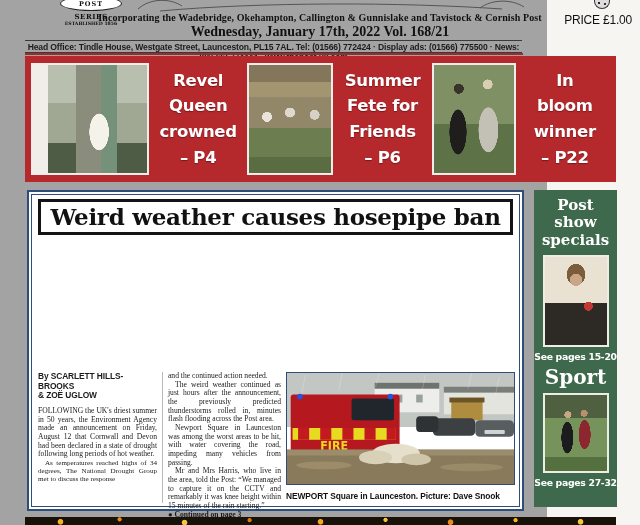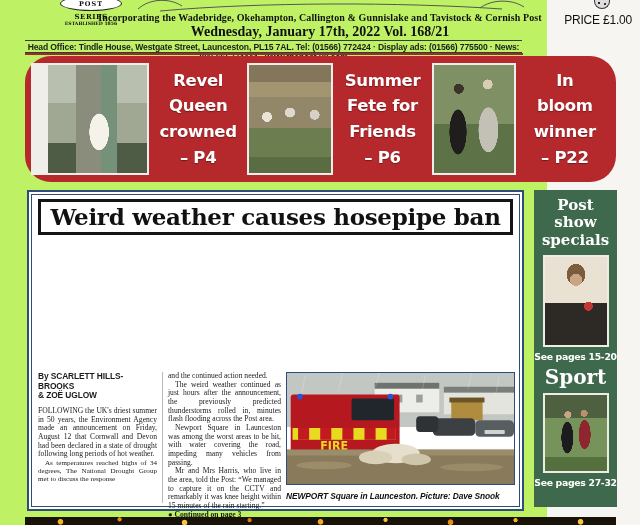--- a/index.html
+++ b/index.html
@@ -1,17 +1,17 @@
 <!DOCTYPE html>
 <html><head>
 <meta charset="utf-8">
 <style>
   * { margin:0; padding:0; box-sizing:border-box; }
   html,body { width:640px; height:525px; background:#f6f5f2; overflow:hidden; }
-  .page { position:relative; width:547px; height:525px; background:#bef264;
+  .page { position:relative; width:547px; height:525px; background:#a3a3a3;
           font-family:"Liberation Serif", serif; color:#111; }
   .pre { white-space:pre-line; }
 
   
   .masthead { position:absolute; left:0; top:0; width:640px; height:40px; }
   .logo-block { position:absolute; left:52px; top:-4px; width:78px; text-align:center; }
   .badge-oval { width:62px; height:15px; margin:0 auto; border:1.5px solid #222;
                 border-radius:50%; display:flex; align-items:center; justify-content:center;
                 background:#fff; }
   .badge-oval span { font-family:"DejaVu Serif", serif; font-weight:bold; font-size:6.5px; letter-spacing:1px; }
@@ -31,21 +31,21 @@
                       #ddd; }
   .rule-dark { position:absolute; left:25px; right:25px; height:1px; background:#3a3a3a; }
   .head-office { position:absolute; left:25px; right:25px; top:42px; text-align:center;
                  font-family:"Liberation Sans", sans-serif; font-weight:bold;
                  font-size:8.6px; letter-spacing:-.15px; color:#1c1c1c; }
   .rule-red { position:absolute; left:25px; right:24px; top:53px; height:2px; background:#9e2a2c; }
 
   
   .promo-strip { position:absolute; left:25px; top:56px; width:591px; height:126px;
                  background:#b5282c; display:flex; align-items:center;
-                 padding:0 6px; gap:4px;border-radius:26px; }
+                 padding:0 6px; gap:4px; }
   .promo-photo { height:112px; border:2px solid #f2ecea; flex:none; }
   .promo-label { flex:1; text-align:center; color:#fff;
                  font-family:"DejaVu Sans", sans-serif; font-weight:bold;
                  font-size:16.5px; line-height:1.55; letter-spacing:-.3px;
                  text-shadow:0 1px 1px rgba(0,0,0,.35); }
   .ph-revel { width:118px;
     background:
       linear-gradient(90deg, #f0eee9 0 13%, transparent 13.5%),
       radial-gradient(ellipse 16px 30px at 58% 62%, #f5f2ea 60%, transparent 62%),
       linear-gradient(90deg, transparent 38%, #8a8d7c 38% 60%, #76917a 60% 74%, transparent 74%),
@@ -86,21 +86,21 @@
   .byline { font-family:"Liberation Sans", sans-serif; font-weight:bold;
             font-size:8.4px; line-height:1.15; letter-spacing:-.1px; text-align:left;
             margin-bottom:6px; }
   .col p { margin-bottom:0; }
   .col p + p { text-indent:7px; }
   .p-small { font-size:7.1px; line-height:1.16; }
   .continued { font-weight:bold; text-indent:0 !important; }
   .photo-area { flex:1; display:flex; flex-direction:column; }
   .flood-photo { width:100%; height:113px; border:1px solid #2e4d7b; display:block; }
   .caption { margin-top:6px; font-family:"Liberation Sans", sans-serif; font-weight:bold;
-             font-size:8.4px; letter-spacing:-.1px; color:#111;font-style:italic; }
+             font-size:8.4px; letter-spacing:-.1px; color:#111; }
 
   
   .sidebar { position:absolute; left:534px; top:190px; width:83px; height:317px;
              background:#3f694c; text-align:center; color:#fff; padding-top:7px; }
   .sb-title { font-family:"DejaVu Serif", serif; font-weight:bold; font-size:15px;
               line-height:1.15; }
   .sb-photo { width:66px; margin:6px auto 4px; border:2px solid #efece6; }
   .sb-photo-specials { height:92px;
     background:
       radial-gradient(circle 5.5px at 70% 56%, #c23832 80%, transparent 82%),

